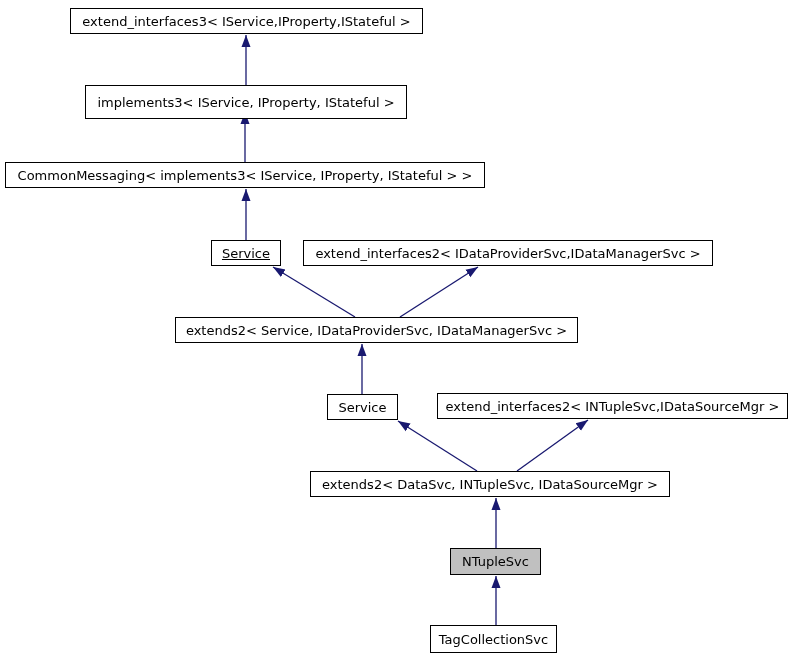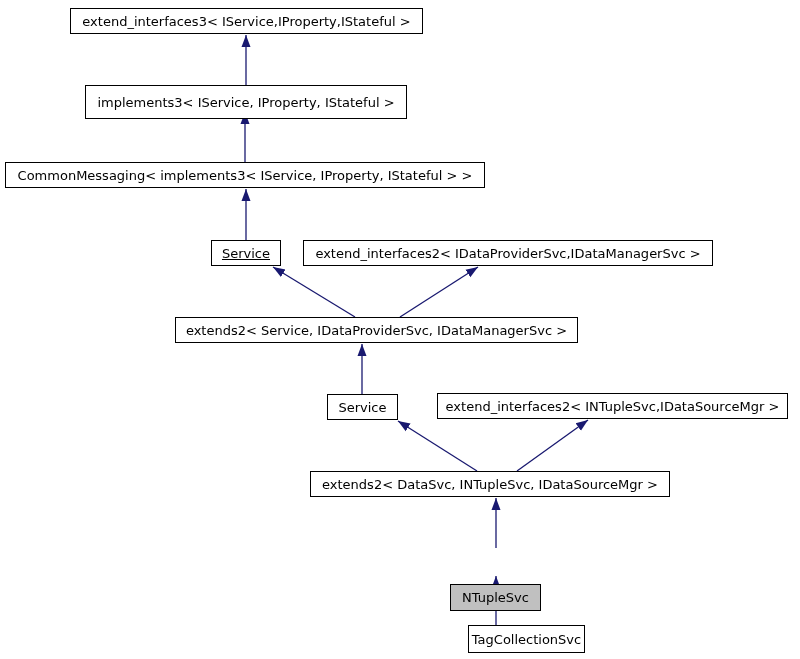--- a/index.html
+++ b/index.html
@@ -31,21 +31,20 @@
     align-items: center;
     justify-content: center;
     font-size: 13px;
     line-height: 1;
     white-space: nowrap;
     cursor: pointer;
   }
   .node.highlight {
     background: #c0c0c0;
     cursor: default;
-    margin-top: 36px;
   }
 </style>
 </head>
 <body>
 
 <div id="diagram" style="width: 800px; height: 659px; background: rgb(255, 255, 255);">
   <svg id="edge-layer" width="800" height="659">
       <defs>
         <marker id="arrowhead" markerUnits="userSpaceOnUse" markerWidth="12" markerHeight="12" viewBox="0 0 12 12" refX="12" refY="6" orient="auto">
           <polygon points="0,1.5 12,6 0,10.5" fill="#191970"></polygon>
@@ -65,14 +64,14 @@
 <div class="node" style="left: 70px; top: 8px; width: 353px; height: 26px; border-color: rgb(0, 0, 0); background: rgb(255, 255, 255); color: rgb(0, 0, 0);">extend_interfaces3&lt; IService,IProperty,IStateful &gt;</div>
     <div class="node" style="left: 85px; top: 85px; width: 322px; height: 34px; border-color: rgb(0, 0, 0); background: rgb(255, 255, 255); color: rgb(0, 0, 0);">implements3&lt; IService, IProperty, IStateful &gt;</div>
     <div class="node" style="left: 5px; top: 162px; width: 480px; height: 26px; border-color: rgb(0, 0, 0); background: rgb(255, 255, 255); color: rgb(0, 0, 0);">CommonMessaging&lt; implements3&lt; IService, IProperty, IStateful &gt; &gt;</div>
     <div class="node" style="left: 211px; top: 240px; width: 70px; height: 26px; border-color: rgb(0, 0, 0); background: rgb(255, 255, 255); color: rgb(0, 0, 0); text-decoration: underline;">Service</div>
     <div class="node" style="left: 303px; top: 240px; width: 410px; height: 26px; border-color: rgb(0, 0, 0); background: rgb(255, 255, 255); color: rgb(0, 0, 0); text-align: center;">extend_interfaces2&lt; IDataProviderSvc,IDataManagerSvc &gt;</div>
     <div class="node" style="left: 175px; top: 317px; width: 403px; height: 26px; border-color: rgb(0, 0, 0); background: rgb(255, 255, 255); color: rgb(0, 0, 0);">extends2&lt; Service, IDataProviderSvc, IDataManagerSvc &gt;</div>
     <div class="node" style="left: 327px; top: 394px; width: 71px; height: 26px; border-color: rgb(0, 0, 0); background: rgb(255, 255, 255); color: rgb(0, 0, 0);">Service</div>
     <div class="node" style="left: 437px; top: 393px; width: 351px; height: 26px; border-color: rgb(0, 0, 0); background: rgb(255, 255, 255); color: rgb(0, 0, 0); text-align: right;">extend_interfaces2&lt; INTupleSvc,IDataSourceMgr &gt;</div>
     <div class="node" style="left: 310px; top: 471px; width: 360px; height: 26px; border-color: rgb(0, 0, 0); background: rgb(255, 255, 255); color: rgb(0, 0, 0);">extends2&lt; DataSvc, INTupleSvc, IDataSourceMgr &gt;</div>
     <div class="node highlight" style="left: 450px; top: 548px; width: 91px; height: 27px; border-color: rgb(0, 0, 0); background: rgb(192, 192, 192); color: rgb(0, 0, 0);">NTupleSvc</div>
-    <div class="node" style="left: 430px; top: 625px; width: 117px; height: 28px; border-color: rgb(0, 0, 0); background: rgb(255, 255, 255); color: rgb(0, 0, 0); margin-left: 38px;">TagCollectionSvc</div>
+    <div class="node" style="left: 430px; top: 625px; width: 127px; height: 28px; border-color: rgb(0, 0, 0); background: rgb(255, 255, 255); color: rgb(0, 0, 0);">TagCollectionSvc</div>
   </div>
 
 </body></html>

